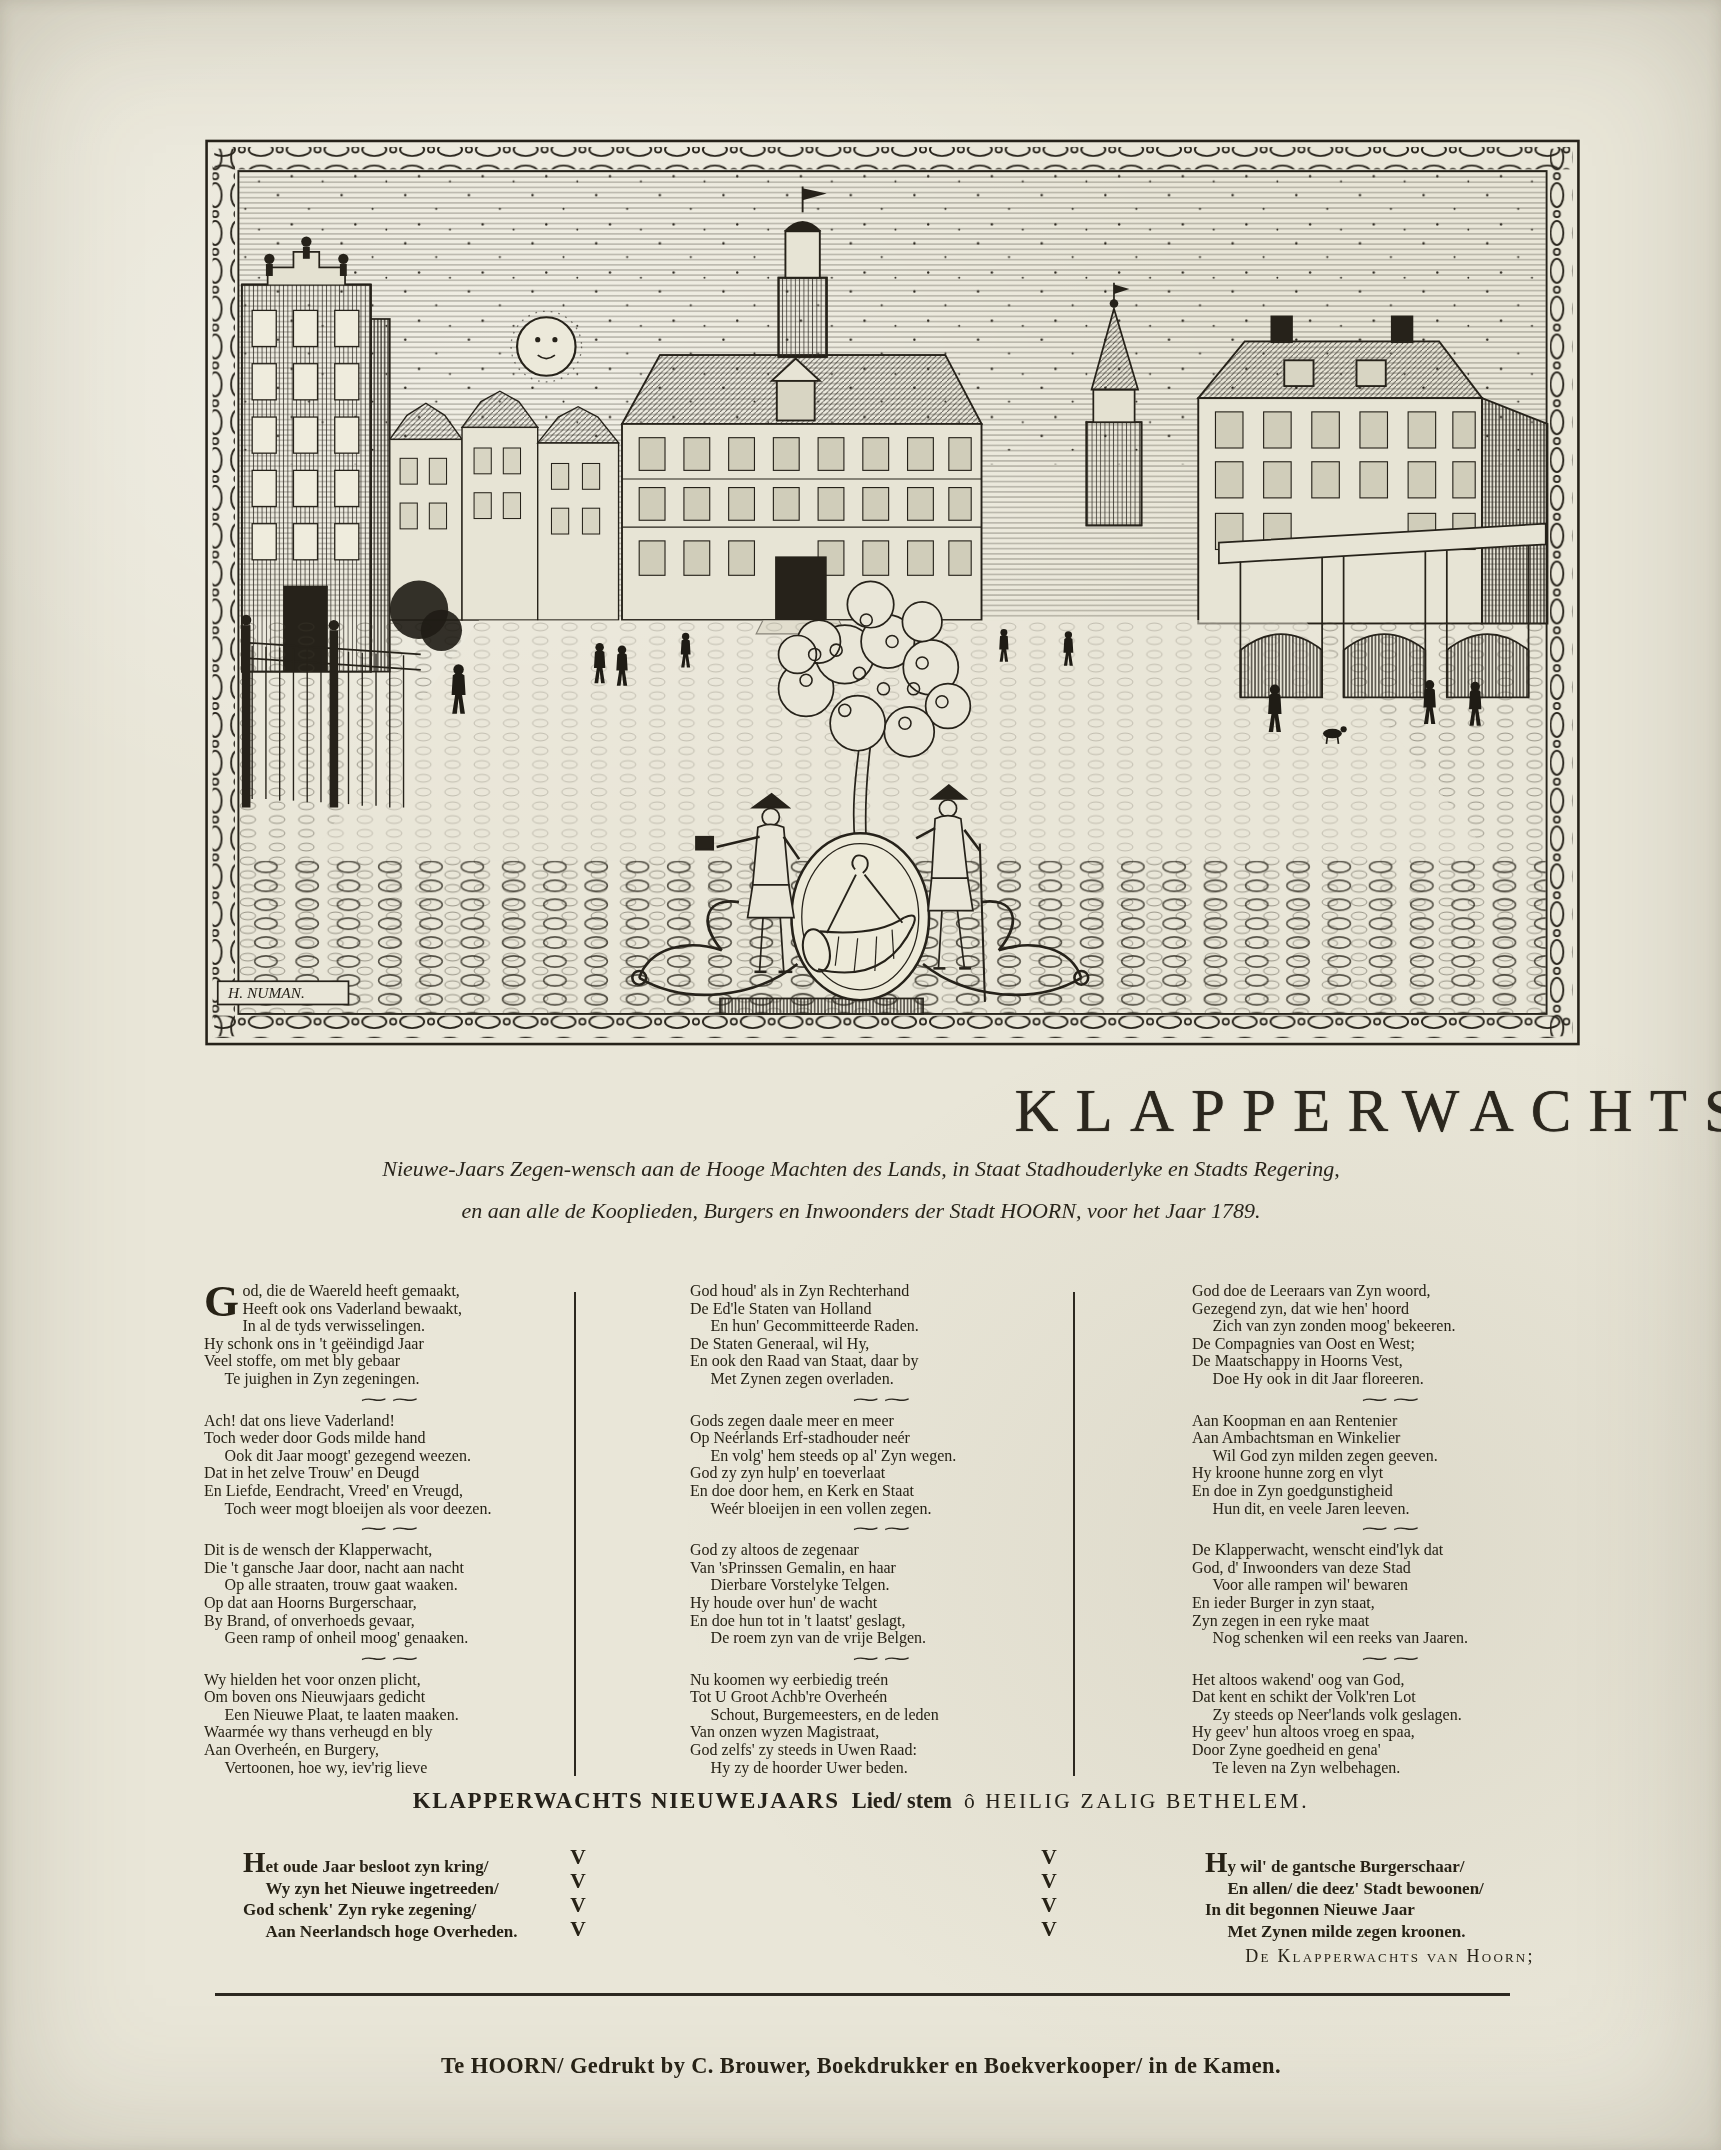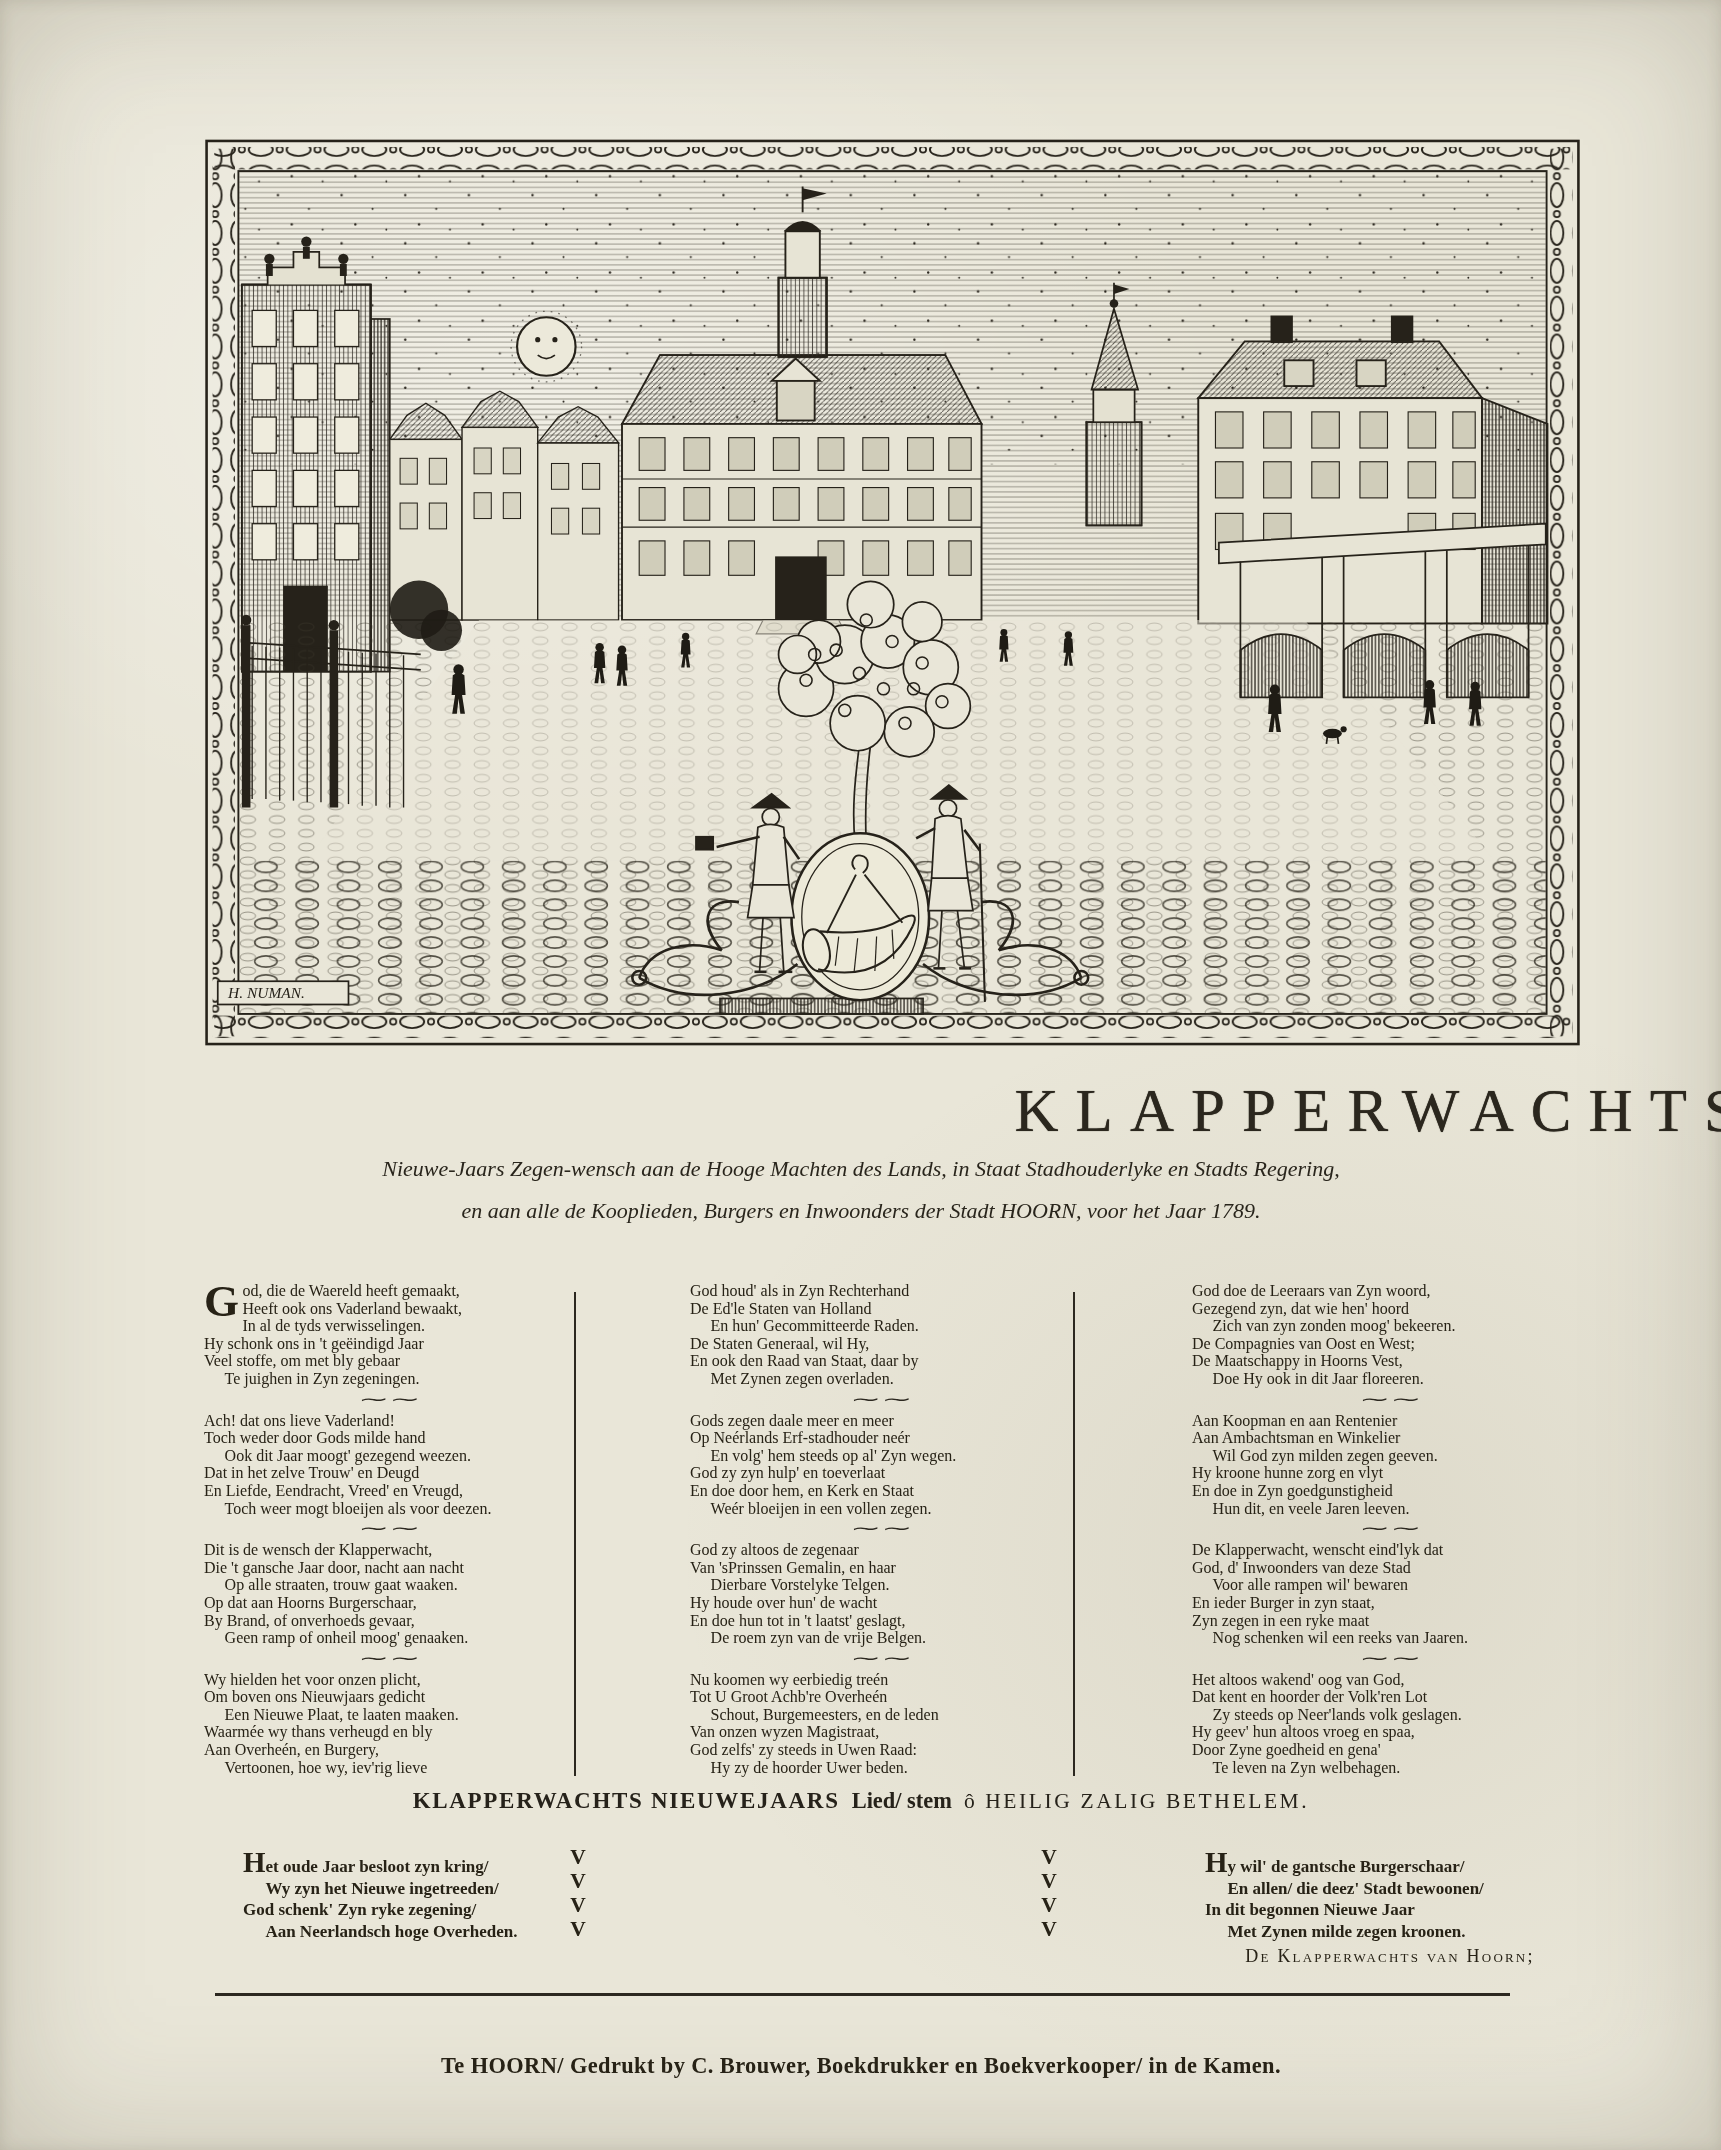--- a/index.html
+++ b/index.html
@@ -528,21 +528,21 @@
         <div class="pline in">Voor alle rampen wil' bewaren</div>
         <div class="pline">En ieder Burger in zyn staat,</div>
         <div class="pline">Zyn zegen in een ryke maat</div>
         <div class="pline in">Nog schenken wil een reeks van Jaaren.</div>
       </div>
       <div class="squig-row">
         <span class="squig">∼∼</span>
       </div>
       <div class="stanza">
         <div class="pline">Het altoos wakend' oog van God,</div>
-        <div class="pline">Dat kent en hoorder der Volk'ren Lot</div>
+        <div class="pline">Dat kent en schikt der Volk'ren Lot</div>
         <div class="pline in">Zy steeds op Neer'lands volk geslagen.</div>
         <div class="pline">Hy geev' hun altoos vroeg en spaa,</div>
         <div class="pline">Door Zyne goedheid en gena'</div>
         <div class="pline in">Te leven na Zyn welbehagen.</div>
       </div>
     </div>
 
   <div class="song-heading">
     <span class="bl">KLAPPERWACHTS NIEUWEJAARS</span>
     <span class="bl2">Lied/ stem</span>

